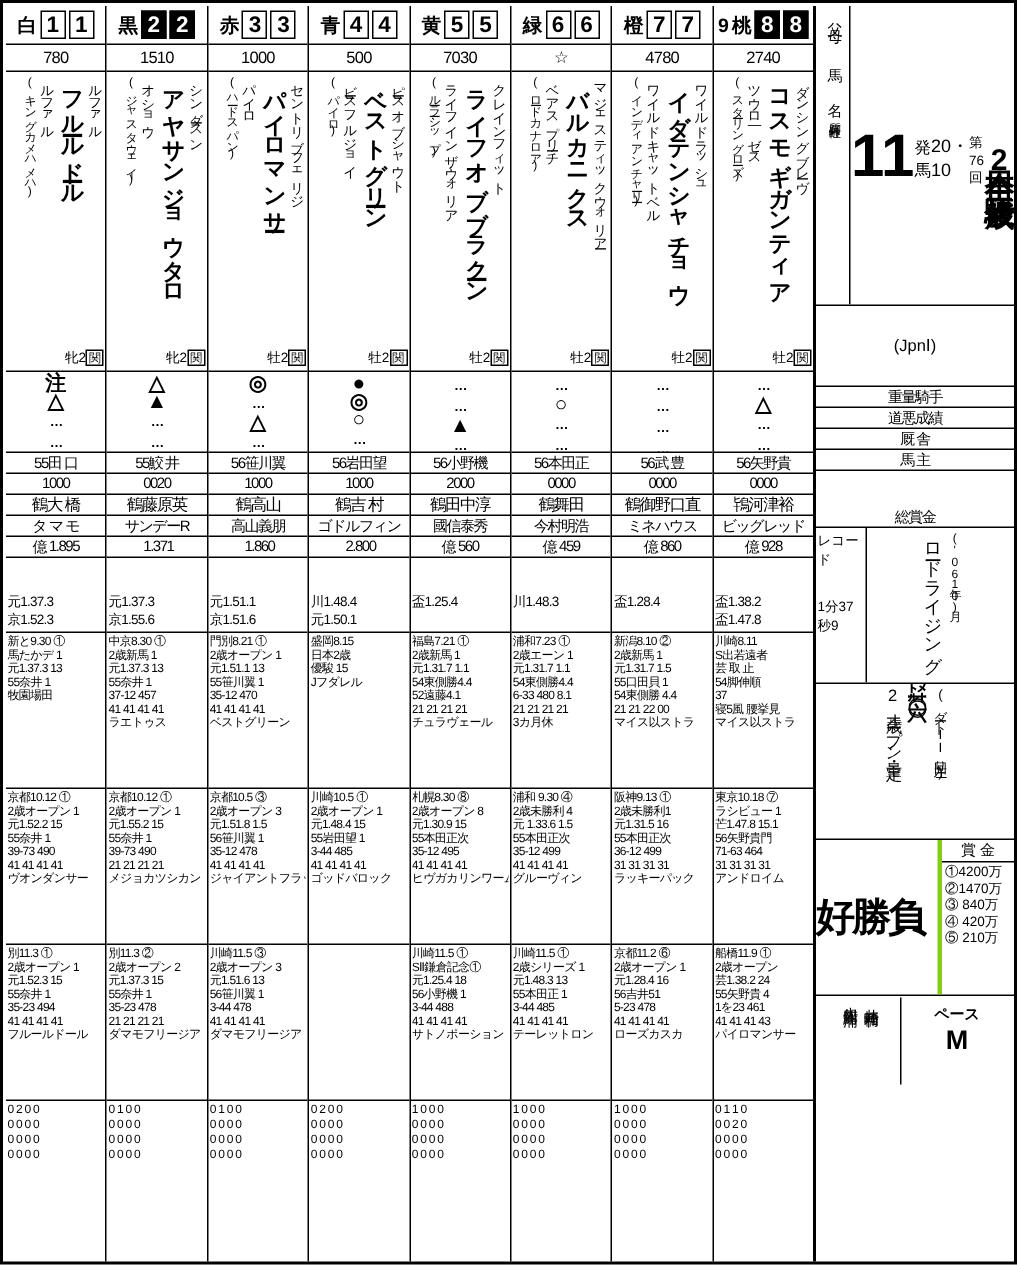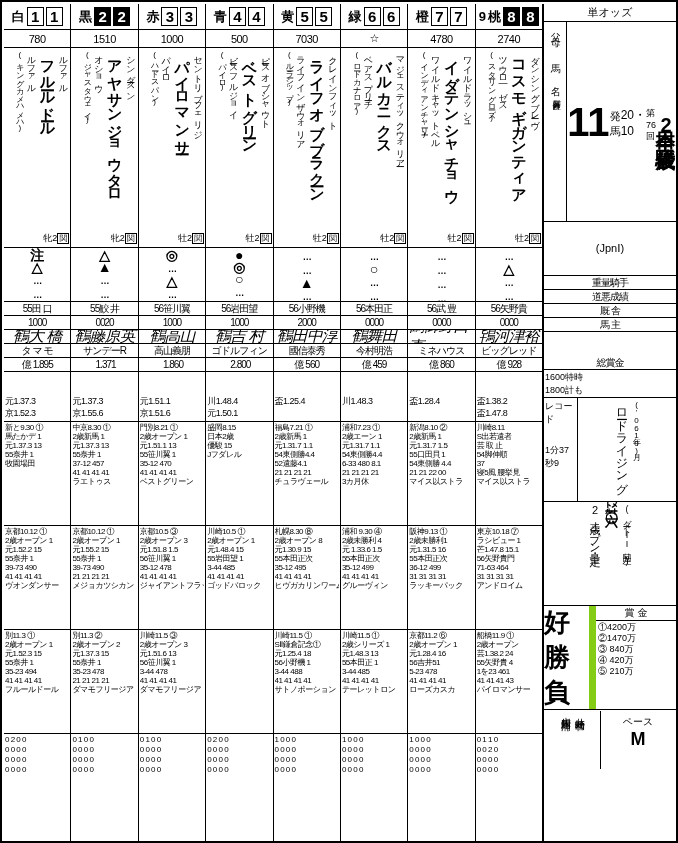--- a/index.html
+++ b/index.html
@@ -54,21 +54,21 @@
     border-bottom: 1px solid #000;
     position: relative;
     overflow: hidden;
   }
   .r-num { height: 26px; display:flex; align-items:center; justify-content:center; gap:2px; }
   .r-odds { height: 18px; display:flex; align-items:center; justify-content:center; font-size:11px; letter-spacing:-0.5px;}
   .r-name { height: 200px; position: relative; }
   .r-mark { height: 54px; }
   .r-jockey { height: 14px; display:flex; align-items:center; justify-content:center; font-size:10px; letter-spacing:-1px;}
   .r-weight { height: 14px; display:flex; align-items:center; justify-content:center; font-size:10px; letter-spacing:-1px;}
-  .r-trainer { height: 14px; display:flex; align-items:center; justify-content:center; font-size:16px; letter-spacing:-1px;font-style:italic;}
+  .r-trainer { height: 14px; display:flex; align-items:center; justify-content:center; font-size:11px; letter-spacing:-1px;}
   .r-owner { height: 14px; display:flex; align-items:center; justify-content:center; font-size:10px; letter-spacing:-1px;}
   .r-prize { height: 14px; display:flex; align-items:center; justify-content:center; font-size:10px; letter-spacing:-1px; gap:2px;}
   .r-time { height: 28px; font-size:9px; padding:1px 1px; line-height:12px; letter-spacing:-0.5px;margin-top:22px;}
   .r-rec1 { height: 104px; font-size:8px; padding:1px; line-height:9px; letter-spacing:-0.5px;}
   .r-rec2 { height: 104px; font-size:8px; padding:1px; line-height:9px; letter-spacing:-0.5px;}
   .r-rec3 { height: 104px; font-size:8px; padding:1px; line-height:9px; letter-spacing:-0.5px;}
   .r-foot { height: 60px; font-size:8px; padding:1px; line-height:10px; letter-spacing:-0.5px; border-bottom:none;}
 
   .numbox {
     display:inline-flex; align-items:center; justify-content:center;
@@ -702,21 +702,20 @@
             <div>0 0 0 0</div>
             <div>0 0 0 0</div>
             <div>0 0 0 0</div>
     </div>
   </div>
       </div>
 
     <div class="rightcol">
 
 
-      <div class="rc rc-odds">単オッズ</div>
 
       <div class="rc rc-main">
         <div class="rc-labels">
           <div class="vert" style="font-size:10px;">父</div>
           <div class="vert" style="font-size:10px;margin-top:6px;">母</div>
           <div class="vert" style="font-size:10px;margin-top:26px;">馬</div>
           <div class="vert" style="font-size:10px;margin-top:22px;">名</div>
           <div class="vert" style="font-size:8px;margin-top:18px;">性齢脚質</div>
         </div>
         <div class="rc-big">
@@ -734,44 +733,40 @@
         <div style="text-align:center;font-size:11px;">
           <div>(JpnⅠ)</div>
         </div>
       </div>
 
       <div class="rc rc-line" style="height:14px;">重量騎手</div>
       <div class="rc rc-line" style="height:14px;">道悪成績</div>
       <div class="rc rc-line" style="height:14px;text-align:center;">厩 舎</div>
       <div class="rc rc-line" style="height:14px;">馬 主</div>
       <div class="rc rc-line" style="height:14px;margin-top:24px;">総賞金</div>
-      <div class="rc" style="height:28px;font-size:9px;padding:1px;">
-        <div>1600特時</div>
-        <div>1800計も</div>
-      </div>
 
       <div class="rc" style="height:104px;display:flex;">
         <div style="width:34px;border-right:1px solid #000;font-size:9px;padding:2px 1px;">
           <div>レコード</div>
           <div style="margin-top:18px;">1分37秒9</div>
         </div>
         <div style="flex:1;display:flex;justify-content:center;padding-top:2px;">
           <div class="vert" style="font-size:12px;">ロードライジング</div>
           <div class="vert" style="font-size:8px;">('06年10月)</div>
         </div>
       </div>
 
       <div class="rc" style="height:104px;display:flex;justify-content:center;padding-top:2px;">
         <div class="vert" style="font-size:11px;">2歳オープン・定量</div>
         <div class="vert" style="font-size:13px;font-weight:bold;">一六〇〇㍍</div>
         <div class="vert" style="font-size:9px;">(ダートII左回り)</div>
       </div>
 
       <div class="rc" style="height:104px;display:flex;">
-        <div style="width:52px;border-right:7px solid #84cc16;display:flex;align-items:center;justify-content:center;">
+        <div style="width:84px;border-right:3px solid #84cc16;display:flex;align-items:center;justify-content:flex-start;">
           <div class="kosho">好勝負</div>
         </div>
         <div style="flex:1;">
           <div style="font-size:10px;text-align:center;border-bottom:1px solid #000;">賞 金</div>
           <div class="prize-list" id="prizelist">
               <div>①4200万</div>
               <div>②1470万</div>
               <div>③ 840万</div>
               <div>④ 420万</div>
               <div>⑤ 210万</div>
@@ -779,21 +774,21 @@
         </div>
       </div>
 
       <div class="rc rc-foot">
         <div style="display:flex;height:100%;">
           <div style="width:56px;border-right:1px solid #000;display:flex;justify-content:center;padding-top:2px;">
             <div class="vert" style="font-size:10px;">浦鮒船川大</div>
             <div class="vert" style="font-size:10px;">和橋崎井</div>
           </div>
           <div style="flex:1;text-align:center;">
-            <div style="font-size:10px;margin-top:4px;">ペース</div>
+            <div style="font-size:10px;margin-top:4px;font-weight:bold;">ペース</div>
             <div style="font-size:18px;font-weight:bold;">M</div>
           </div>
         </div>
       </div>
 
     </div>
   </div>
 </div>
 
 </body></html>

